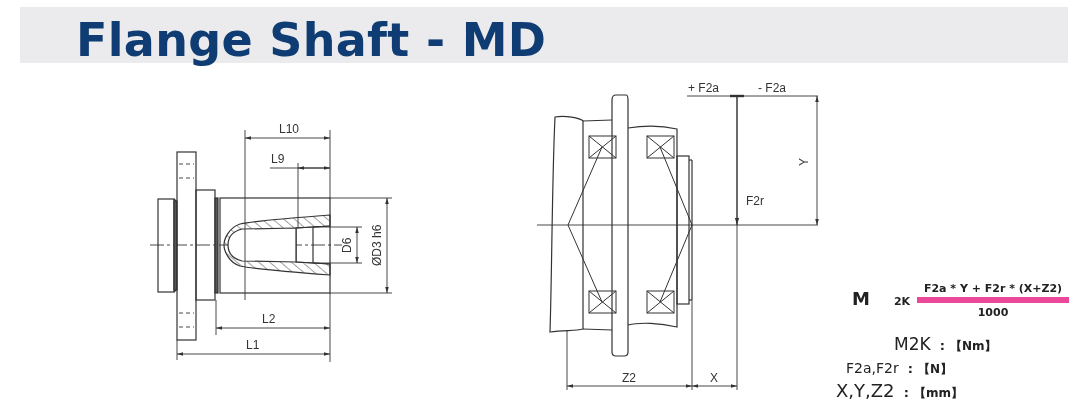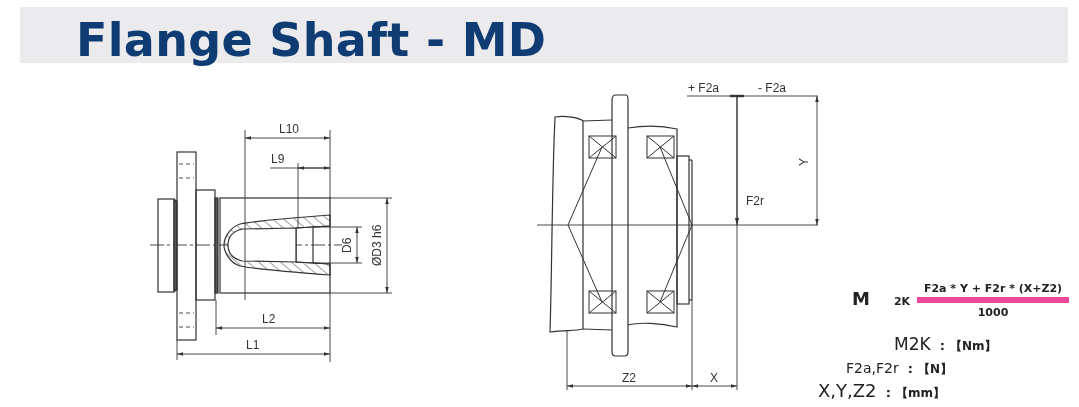--- a/index.html
+++ b/index.html
@@ -163,17 +163,17 @@
 <div class="unit-row" style="left:868px; top:334px;margin-left:26px;">
   <span class="unit-sym" style="font-size:17px;">M2K</span>
   <span class="unit-sep">:</span>
   <span class="unit-val">【Nm】</span>
 </div>
 <div class="unit-row" style="left:838px; top:358px;">
   <span class="unit-sym" style="font-size:14px;margin-left:8px;">F2a,F2r</span>
   <span class="unit-sep">:</span>
   <span class="unit-val">【N】</span>
 </div>
-<div class="unit-row" style="left:818px; top:380px;">
+<div class="unit-row" style="left:836px; top:380px;">
   <span class="unit-sym" style="font-size:18px;">X,Y,Z2</span>
   <span class="unit-sep">:</span>
   <span class="unit-val">【mm】</span>
 </div>
 
 </body></html>

